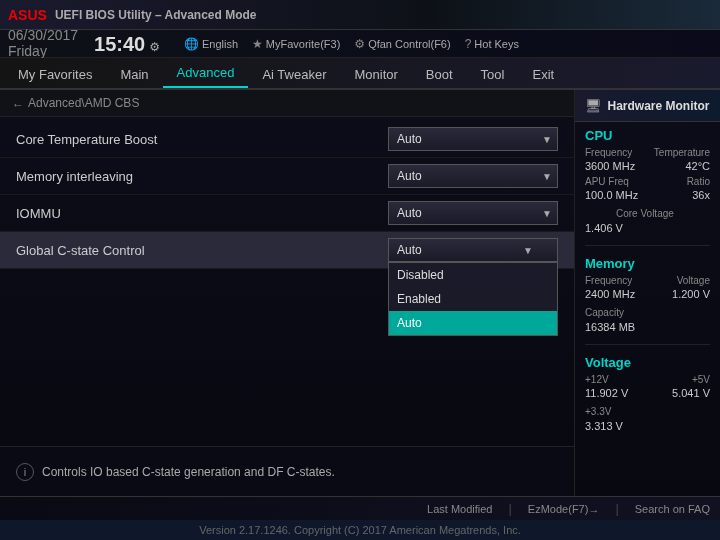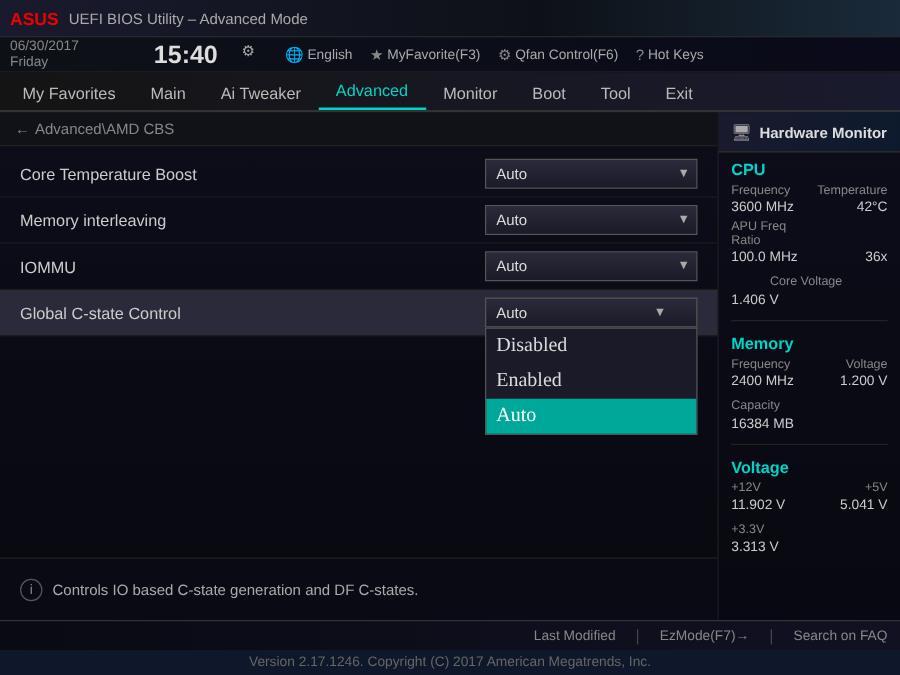--- a/index.html
+++ b/index.html
@@ -41,34 +41,35 @@
     }
     .asus-logo {
       color: #e00;
       font-weight: bold;
       font-size: 14px;
       margin-right: 8px;
     }
     .bios-title {
       color: #aaa;
       font-size: 12px;
+      font-weight: bold;
     }
 
     
     .info-bar {
       background: linear-gradient(90deg, #0d1117 0%, #0a0a1a 100%);
       border-bottom: 1px solid #222;
       padding: 2px 8px;
       display: flex;
       align-items: center;
       height: 28px;
       gap: 16px;
     }
     .datetime {
-      font-size: 11px;
+      font-size: 14px;
       color: #888;
     }
     .time-display {
       font-size: 20px;
       color: #ddd;
       font-weight: bold;
       line-height: 1;
     }
     .info-icons {
       display: flex;
@@ -206,23 +207,22 @@
       top: 100%;
       left: 0;
       width: 170px;
       background: #1a1a28;
       border: 1px solid #555;
       z-index: 100;
     }
     .dropdown-item {
       padding: 5px 8px;
       color: #ddd;
-      font-size: 16px;
+      font-size: 12px;
       cursor: pointer;
-      font-family: Liberation Serif, serif;
     }
     .dropdown-item.selected {
       background: #00a89a;
       color: #fff;
     }
 
     .info-footer {
       padding: 10px 16px;
       background: #0a0a14;
       border-top: 1px solid #222;
@@ -340,21 +340,21 @@
   <div class="top-bar">
     <span class="asus-logo">ASUS</span>
     <span class="bios-title">UEFI BIOS Utility – Advanced Mode</span>
   </div>
 
   <div class="info-bar">
     <div style="display:flex;flex-direction:column;line-height:1.1;">
       <span class="datetime">06/30/2017</span>
       <span class="datetime">Friday</span>
     </div>
-    <div style="display:flex;align-items:flex-start;gap:19px;margin-left:44px;">
+    <div style="display:flex;align-items:flex-end;gap:4px;">
       <span class="time-display">15:40</span>
       <span style="font-size:12px;color:#aaa;">⚙</span>
     </div>
     <div class="info-icons">
       <div class="info-icon-item">
         <span class="icon-sym">🌐</span>
         <span>English</span>
       </div>
       <div class="info-icon-item">
         <span class="icon-sym">★</span>
@@ -367,22 +367,22 @@
       <div class="info-icon-item">
         <span class="icon-sym">?</span>
         <span>Hot Keys</span>
       </div>
     </div>
   </div>
 
   <div class="main-nav">
     <div class="nav-item">My Favorites</div>
     <div class="nav-item">Main</div>
+    <div class="nav-item active">Advanced</div>
     <div class="nav-item">Ai Tweaker</div>
-    <div class="nav-item active">Advanced</div>
     <div class="nav-item">Monitor</div>
     <div class="nav-item">Boot</div>
     <div class="nav-item">Tool</div>
     <div class="nav-item">Exit</div>
   </div>
 
   <div class="main-area">
 
     <div class="left-panel">
 
@@ -459,21 +459,21 @@
       <div class="hw-section">
         <div class="hw-section-title">CPU</div>
         <div class="hw-row">
           <span class="hw-label">Frequency</span>
           <span class="hw-label">Temperature</span>
         </div>
         <div class="hw-row">
           <span class="hw-value">3600 MHz</span>
           <span class="hw-value">42°C</span>
         </div>
-        <div class="hw-row" style="margin-top:4px;flex-direction:column;">
+        <div class="hw-row" style="margin-top:4px;">
           <span class="hw-label">APU Freq</span>
           <span class="hw-label">Ratio</span>
         </div>
         <div class="hw-row">
           <span class="hw-value">100.0 MHz</span>
           <span class="hw-value">36x</span>
         </div>
         <div style="margin-top:4px;margin-left:31px;">
           <span class="hw-label">Core Voltage</span>
         </div>

